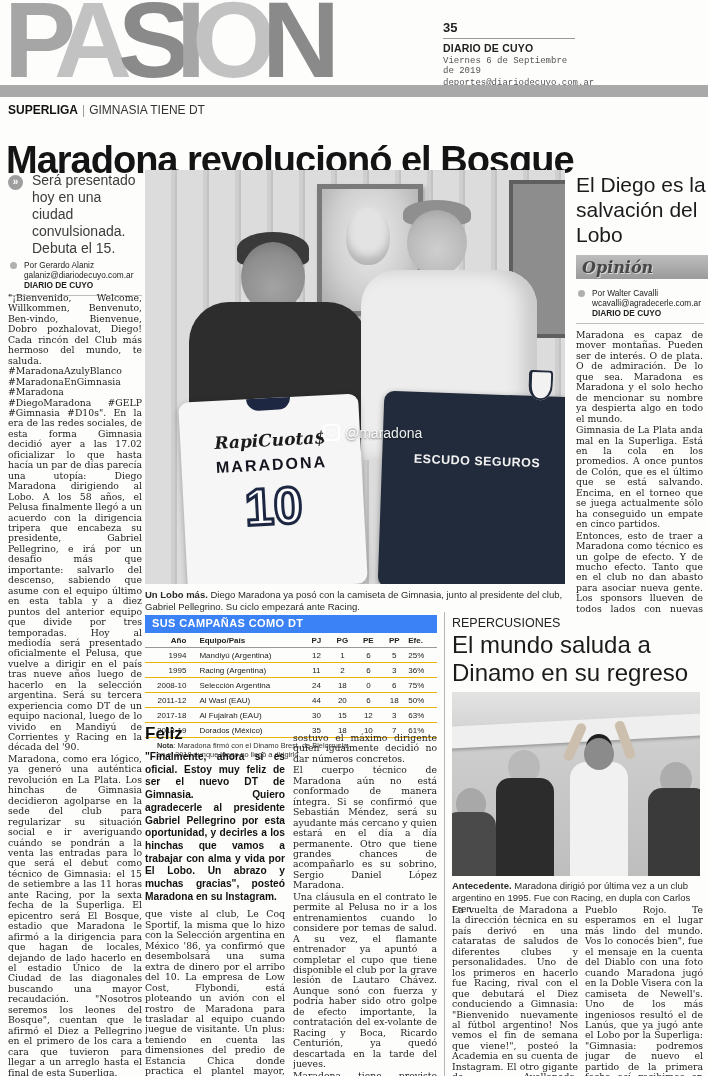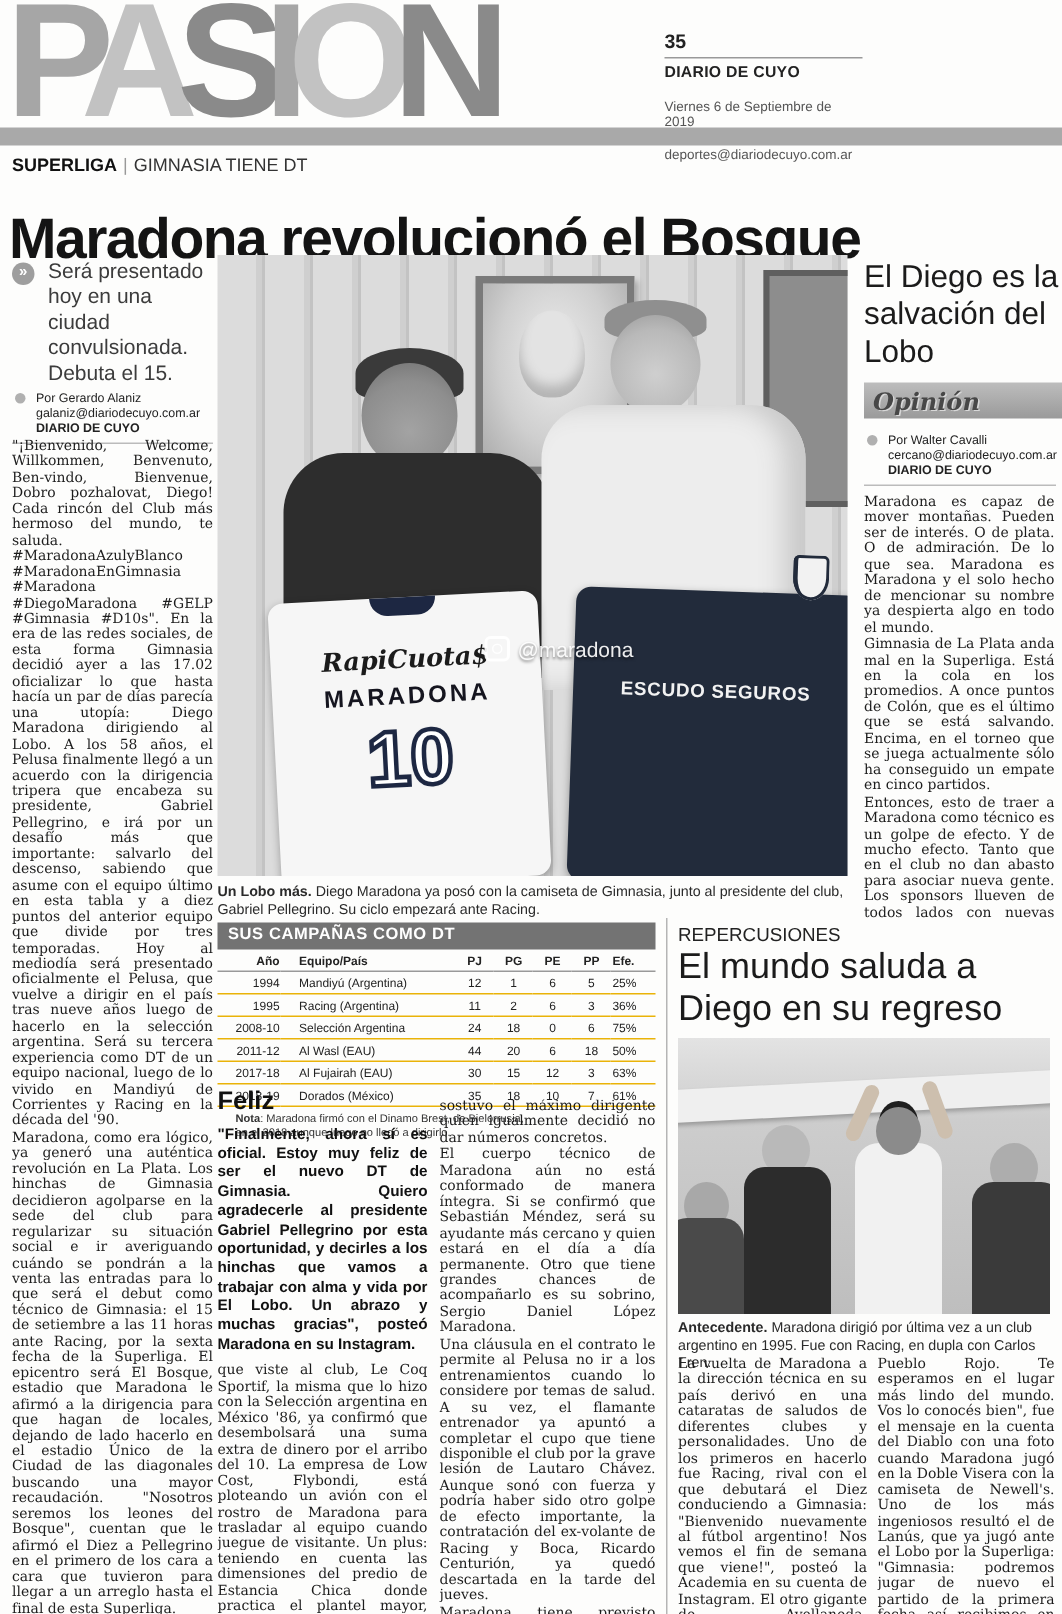--- a/index.html
+++ b/index.html
@@ -6,21 +6,21 @@
   body{width:708px;height:1076px;background:#f4f4f2;font-family:"Liberation Sans",sans-serif;}
   #page{position:relative;width:708px;height:1076px;background:#fdfdfc;overflow:hidden;color:#1a1a1a;}
 
   
   #logo{position:absolute;left:4px;top:-14px;font-size:108px;font-weight:700;letter-spacing:-0.13em;line-height:1;white-space:nowrap;}
   #logo .lg0{color:#a6a6a6;} #logo .lg1{color:#c2c2c2;} #logo .lg2{color:#8a8a8a;}
   .mast-right{position:absolute;left:443px;top:20px;width:132px;}
   .page-num{font-size:13px;font-weight:700;color:#222;}
   .mast-rule{border-top:1px solid #999;margin:3px 0;}
   .paper-name{font-size:10.5px;font-weight:700;color:#222;letter-spacing:.2px;}
-  .mast-date,.mast-mail{font-size:9px;color:#555;margin-top:12px;}
+  .mast-date,.mast-mail{font-size:9px;color:#555;margin-top:2px;font-family:Liberation Mono, monospace;}
   .gray-bar{position:absolute;left:0;top:85px;width:708px;height:12px;background:#a9a9a9;}
 
   
   .kicker{position:absolute;left:8px;top:103px;font-size:12px;color:#333;}
   .kicker b{color:#111;}
   .kicker .sep{color:#999;margin:0 4px;}
   .headline{position:absolute;left:6px;top:114px;width:690px;font-size:38px;font-weight:700;letter-spacing:-1px;color:#141414;}
 
   
   .standfirst{position:absolute;left:8px;top:172px;width:134px;}
@@ -57,21 +57,21 @@
   .jersey-right .spon2{margin-top:60px;text-align:center;font-size:12.5px;font-weight:700;letter-spacing:.5px;color:#f2f2f2;}
   .crest{position:absolute;right:22px;top:-26px;width:24px;height:30px;background:#f2f2f2;border-radius:4px 4px 50% 50%;box-shadow:inset 0 0 0 2px #222b3b, inset 6px 0 0 -3px #222b3b;}
   .watermark{position:absolute;left:178px;top:254px;color:rgba(255,255,255,.92);font-size:14px;text-shadow:0 1px 2px rgba(0,0,0,.5);display:flex;align-items:center;gap:5px;}
   .ig{display:inline-block;width:13px;height:13px;border:2px solid rgba(255,255,255,.92);border-radius:4px;position:relative;}
   .ig:before{content:"";position:absolute;left:3px;top:3px;width:5px;height:5px;border:1.5px solid rgba(255,255,255,.92);border-radius:50%;}
   .caption-main{position:absolute;left:145px;top:589px;width:420px;font-size:9.5px;line-height:11.5px;color:#2a2a2a;}
   .cap-lead{font-weight:700;}
 
   
   .stats{position:absolute;left:145px;top:615px;width:292px;}
-  .stats-title{background:#737373;color:#fff;font-weight:700;font-size:11px;letter-spacing:.4px;padding:2px 0 2px 7px;height:14px;}
+  .stats-title{background:#3b82f6;color:#fff;font-weight:700;font-size:11px;letter-spacing:.4px;padding:2px 0 2px 7px;height:14px;}
   table.st{width:100%;border-collapse:collapse;font-size:8px;color:#222;}
   table.st th{font-weight:700;padding:3px 1px 2px;border-bottom:1px solid #999;}
   table.st td{padding:2.5px 1px;border-bottom:1px solid #eab308;}
   table.st th:nth-child(1),table.st td:nth-child(1){text-align:right;width:40px;padding-left:4px;}
   table.st th:nth-child(2),table.st td:nth-child(2){text-align:left;width:112px;padding-left:12px;}
   table.st th:nth-child(n+3),table.st td:nth-child(n+3){text-align:center;width:26px;}
   table.st th:last-child,table.st td:last-child{text-align:left;padding-right:4px;}
   .stats-note{font-size:7.4px;color:#333;margin-top:3px;line-height:9px;margin-left:12px;}
   .stats-note b{font-weight:700;}
 
@@ -272,33 +272,33 @@
       <p>Maradona tiene previsto seguir viviendo en Bella Vista y no en La Plata, aunque la dirigencia le pondrá a disposición una casa con todas las comodidades para cuando él desee quedarse en la ciudad.</p>
     </div>
 
   <div class="op-head">El Diego es la salvación del Lobo</div>
   <div class="op-box">
       <span>Opinión</span>
     </div>
   <div class="byline" id="op-byline" style="position:absolute;">
     <span class="dot"></span>
     <div class="bl">Por Walter Cavalli</div>
-    <div class="bl">cercano@diariodecuyo.com.ar</div>
+    <div class="bl">wcavalli@agradecerle.com.ar</div>
     <div class="bl src">DIARIO DE CUYO</div>
     <div class="bl-rule"></div>
   </div>
   <div id="op-body" class="serif">
       <p>Maradona es capaz de mover montañas. Pueden ser de interés. O de plata. O de admiración. De lo que sea. Maradona es Maradona y el solo hecho de mencionar su nombre ya despierta algo en todo el mundo.</p>
       <p>Gimnasia de La Plata anda mal en la Superliga. Está en la cola en los promedios. A once puntos de Colón, que es el último que se está salvando. Encima, en el torneo que se juega actualmente sólo ha conseguido un empate en cinco partidos.</p>
       <p>Entonces, esto de traer a Maradona como técnico es un golpe de efecto. Y de mucho efecto. Tanto que en el club no dan abasto para asociar nueva gente. Los sponsors llueven de todos lados con nuevas propuestas. Hasta están estudiando si venden los derechos de televisión para los entrenamientos.</p>
     </div>
 
   <div class="v-divider"></div>
   <div class="rep-kicker">REPERCUSIONES</div>
-  <div class="rep-head">El mundo saluda a Diego en su regreso</div>
+  <div class="rep-head">El mundo saluda a Dinamo en su regreso</div>
   <div class="photo-rep">
     <div class="beam"></div>
     <div class="hd h1"></div>
     <div class="hd h2"></div>
     <div class="hd h3"></div>
     <div class="suit s1"></div>
     <div class="suit s2"></div>
     <div class="suit s3"></div>
     <div class="arm a1"></div>
     <div class="arm a2"></div>

